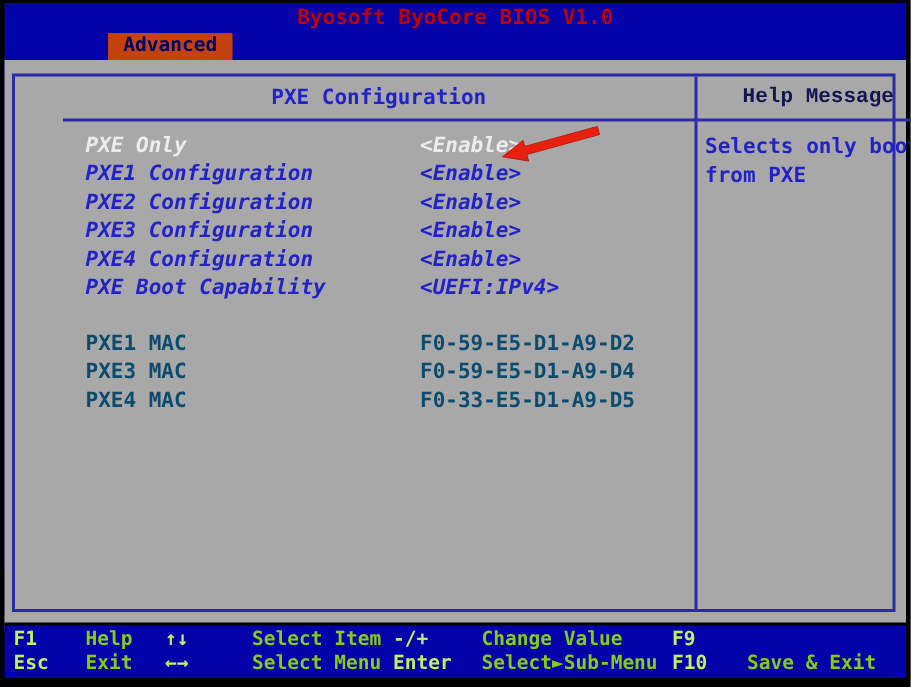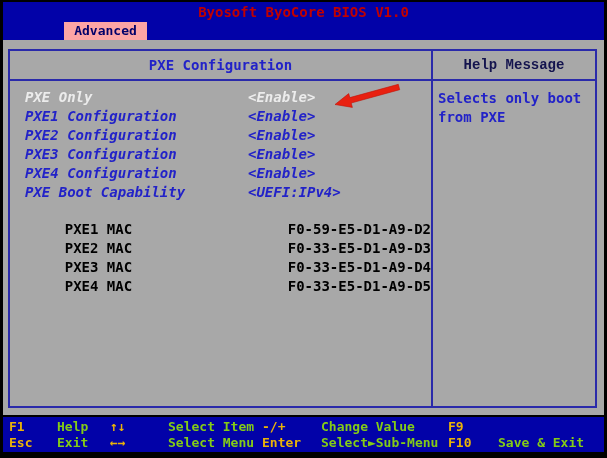--- a/index.html
+++ b/index.html
@@ -12,34 +12,34 @@
     position:absolute;left:3px;top:2px;width:601px;height:378px;
     background:#0202a8;
   }
   
   .bios-title{
     position:absolute;left:0;top:2px;width:100%;height:16px;
     text-align:center;color:#c00000;font-size:14px;letter-spacing:0;
   }
   
   .tab{
-    position:absolute;left:61px;top:20px;width:83px;height:18px;
-    background:#fca5a5;color:#00006a;font-size:13px;
+    position:absolute;left:69px;top:20px;width:83px;height:18px;
+    background:#c2410c;color:#00006a;font-size:13px;
     text-align:center;line-height:18px;cursor:default;
   }
   
   .gray{
     position:absolute;left:0;top:38px;width:601px;height:379px;
     background:#a8a8a8;border-bottom:4px solid #000;box-sizing:border-box;
   }
   
   .panel{
     position:absolute;left:5px;top:9px;width:589px;height:359px;
     border:2px solid #2a2aaa;box-sizing:border-box;
-    display:grid;grid-template-columns:423px 1fr;grid-template-rows:30px 1fr;
+    display:grid;grid-template-columns:423px 1fr;grid-template-rows:30px 1fr;padding-left:32px;
   }
   .hdr-left{
     border-right:2px solid #2a2aaa;border-bottom:2px solid #2a2aaa;
     display:flex;align-items:center;justify-content:center;
     color:#2222c8;font-size:14px;
   }
   .hdr-right{
     border-bottom:2px solid #2a2aaa;
     display:flex;align-items:center;justify-content:center;
     color:#14144e;font-size:14px;font-family:Liberation Mono, monospace;
@@ -56,31 +56,31 @@
   }
   .opt-row{
     height:19px;line-height:19px;display:flex;
     padding-left:15px;font-size:14px;color:#2222c8;cursor:default;font-style:italic;
   }
   .opt-row .lbl{width:223px;flex:none;}
   .opt-row.selected{color:#ececec;}
   .mac-rows{margin-top:18px;}
   .mac-row{
     height:19px;line-height:19px;display:flex;
-    padding-left:15px;font-size:14px;color:#000000;justify-content:flex-end;
+    padding-left:15px;font-size:14px;color:#0c4a6e;
   }
   .mac-row .lbl{width:223px;flex:none;}
   
   .footer{
     position:absolute;left:0;top:415px;width:601px;height:35px;
     background:#0202a8;font-size:13px;
   }
   .hint-col{position:absolute;top:2px;}
   .hint-col .hint{display:flex;height:16px;line-height:16px;}
-  .hint .key{color:#eab308;flex:none;}
+  .hint .key{color:#bef264;flex:none;}
   .hint .act{color:#84cc16;white-space:nowrap;padding-left:12px;}
   .col1{left:6px;}  .col1 .key{width:36px;}
   .col2{left:107px;} .col2 .key{width:46px;}
   .col3{left:259px;} .col3 .key{width:47px;}
   .col4{left:445px;} .col4 .key{width:38px;}
   
   .arrow{position:absolute;left:326px;top:78px;pointer-events:none;}
 </style>
 </head>
 <body>
@@ -122,26 +122,22 @@
           <span class="lbl">PXE Boot Capability</span>
           <span class="val">&lt;UEFI:IPv4&gt;</span>
         </div>
 
         <div class="mac-rows">
           <div class="mac-row">
             <span class="lbl">PXE1 MAC</span>
             <span class="val">F0-59-E5-D1-A9-D2</span>
           </div>
           <div class="mac-row">
-            <span class="lbl">PXE2 MAC</span>
-            <span class="val">F0-33-E5-D1-A9-D3</span>
-          </div>
-          <div class="mac-row">
             <span class="lbl">PXE3 MAC</span>
-            <span class="val">F0-33-E5-D1-A9-D4</span>
+            <span class="val">F0-59-E5-D1-A9-D4</span>
           </div>
           <div class="mac-row">
             <span class="lbl">PXE4 MAC</span>
             <span class="val">F0-33-E5-D1-A9-D5</span>
           </div>
         </div>
       </div>
 
       <div class="body-right">
         <div class="help-text">Selects only boot from PXE</div>

